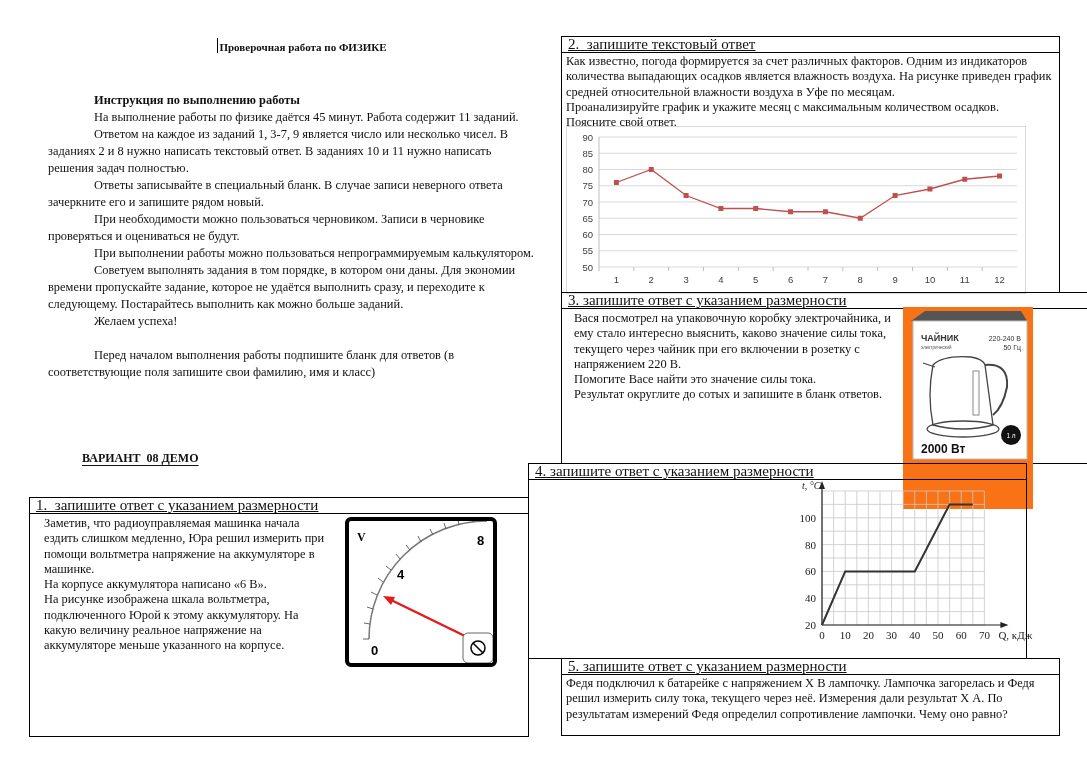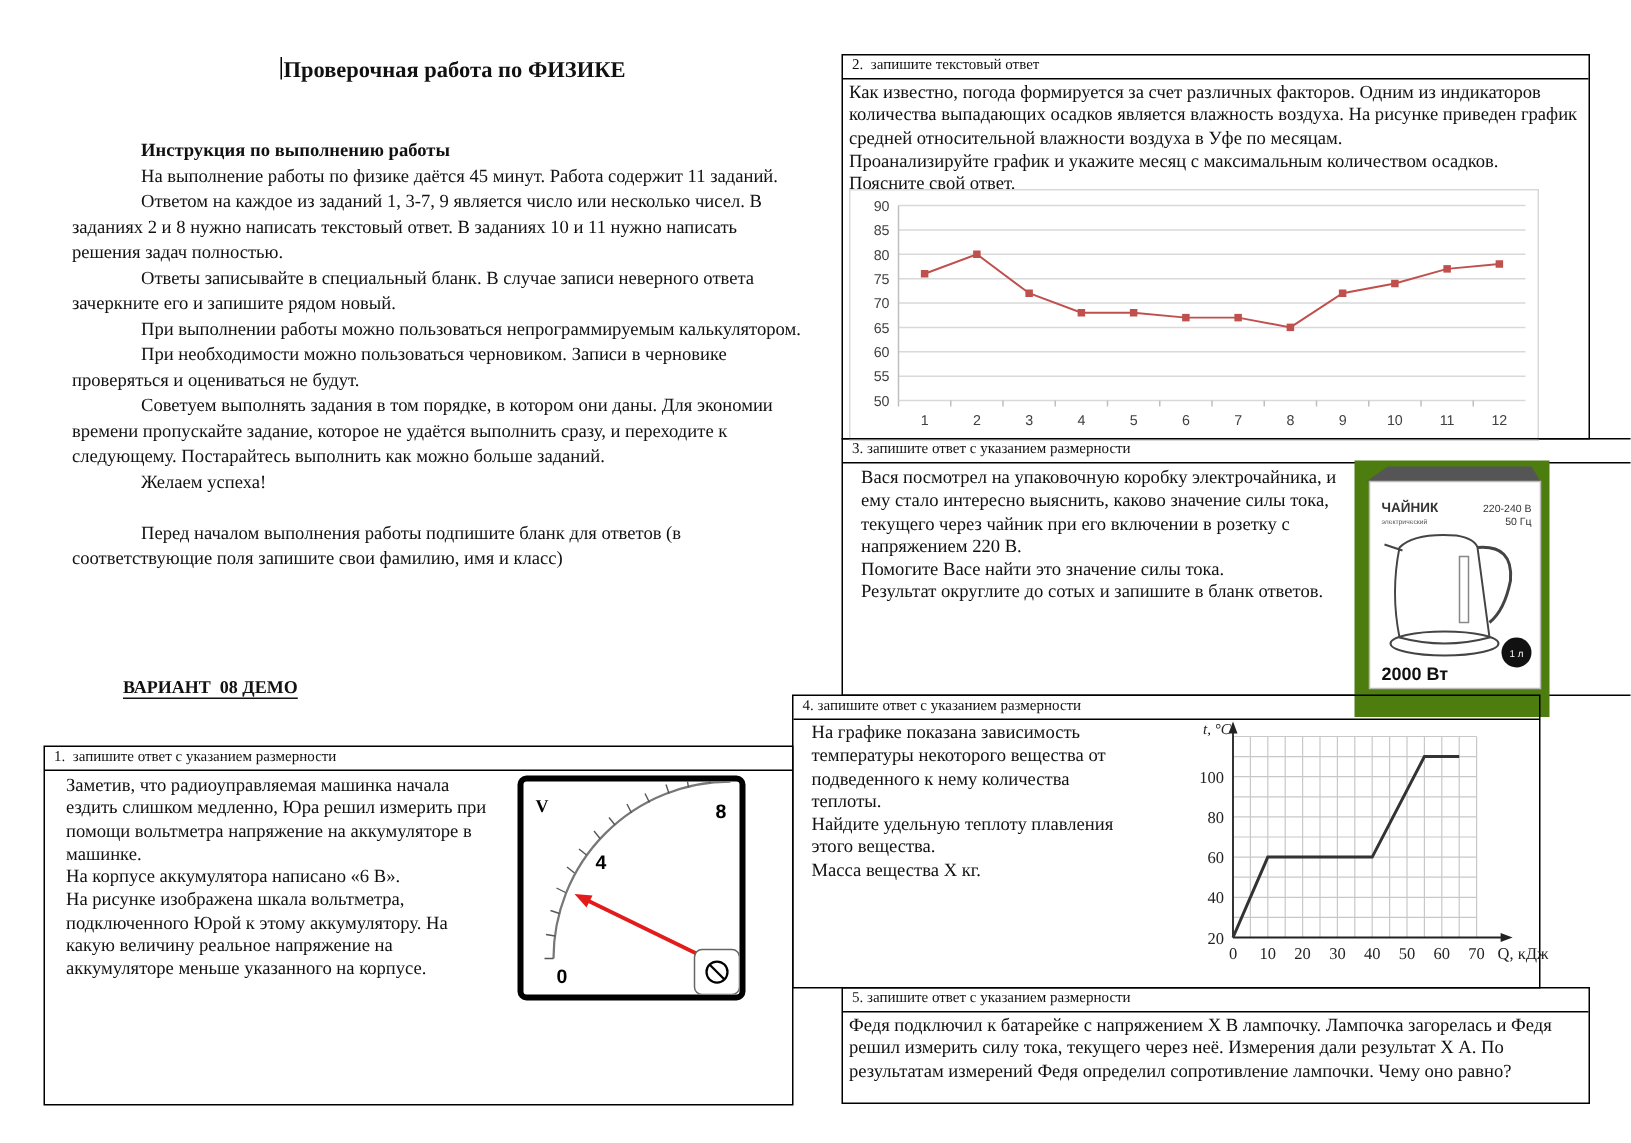--- a/index.html
+++ b/index.html
@@ -1,59 +1,59 @@
 <!DOCTYPE html>
 <html><head>
 <meta charset="utf-8">
 <style>
   html, body { margin:0; padding:0; background:#fff; }
   body { width:1087px; height:762px; position:relative; overflow:hidden;
          font-family:"Liberation Serif", "DejaVu Serif", serif; color:#111; font-size:12.4px; }
   .abs { position:absolute; }
-  .title { left:182px; top:36px; width:240px; text-align:center; font-weight:bold; font-size:15px; line-height:22px; }
+  .title { left:182px; top:36px; width:240px; text-align:center; font-weight:bold; font-size:11px; line-height:22px; }
   .title .caret { display:inline-block; width:1px; height:15px; background:#000; vertical-align:-2px; margin-right:1px; }
   .instr { left:36px; top:92px; width:490px; line-height:17px;margin-left:12px; }
   .instr p { margin:0; text-indent:46px; }
   .instr .h { font-weight:bold; }
   .instr .gap { height:17px; }
   .variant { left:82px; top:451px; font-weight:bold; font-size:12px; text-decoration:underline; text-underline-offset:3px; }
   .box { border:1px solid #000; box-sizing:border-box; }
-  .box .hdr { border-bottom:1px solid #000; height:15px; line-height:14px; padding-left:6px; font-size:10px; }
+  .box .hdr { border-bottom:1px solid #000; height:15px; line-height:14px; padding-left:6px; font-size:15px;text-decoration:underline; }
   .box .body { line-height:15.3px; }
   
   #b1 { left:29px; top:497px; width:500px; height:240px; }
   #b1 .body { padding:2px 0 0 14px; width:285px; }
   .voltmeter { left:345px; top:517px; width:152px; height:150px; border:4px solid #000; border-radius:6px; box-sizing:border-box; }
   
   #b2 { left:561px; top:36px; width:499px; height:257px; }
   #b2 .body { padding:1px 4px; }
   #b3 { left:561px; top:292px; width:574px; height:172px; }
   #b3 .body { padding:2px 0 0 12px; width:320px; }
   #b4 { left:528px; top:463px; width:499px; height:196px; }
   #b4 .body { padding:1px 0 0 12px; width:210px; }
   #b5 { left:561px; top:658px; width:499px; height:78px; }
   #b5 .body { padding:1px 4px; }
-  .kettle { left:903px; top:307px; width:130px; height:171px; background:#4d7c0f; }
+  .kettle { left:903px; top:307px; width:130px; height:202px; background:#f97316; }
   svg text { font-family:"Liberation Sans", "DejaVu Sans", sans-serif; }
   svg .serif { font-family:"Liberation Serif", "DejaVu Serif", serif; }
 </style>
 </head>
 <body>
 
 <div class="abs title">
   <div><span class="caret"></span><span>Проверочная работа по ФИЗИКЕ</span></div>
 </div>
 
 <div class="abs instr">
   <p class="h">Инструкция по выполнению работы</p>
   <p>На выполнение работы по физике даётся 45 минут. Работа содержит 11 заданий.</p>
   <p>Ответом на каждое из заданий 1, 3-7, 9 является число или несколько чисел. В заданиях 2 и 8 нужно написать текстовый ответ. В заданиях 10 и 11 нужно написать решения задач полностью.</p>
   <p>Ответы записывайте в специальный бланк. В случае записи неверного ответа зачеркните его и запишите рядом новый.</p>
+  <p>При необходимости можно пользоваться черновиком. Записи в черновике проверяться и оцениваться не будут.</p>
   <p>При выполнении работы можно пользоваться непрограммируемым калькулятором.</p>
-  <p>При необходимости можно пользоваться черновиком. Записи в черновике проверяться и оцениваться не будут.</p>
   <p>Советуем выполнять задания в том порядке, в котором они даны. Для экономии времени пропускайте задание, которое не удаётся выполнить сразу, и переходите к следующему. Постарайтесь выполнить как можно больше заданий.</p>
   <p>Желаем успеха!</p>
   <div class="gap"></div>
   <p>Перед началом выполнения работы подпишите бланк для ответов (в соответствующие поля запишите свои фамилию, имя и класс)</p>
 </div>
 
 <div class="abs variant" style="white-space:pre">ВАРИАНТ  08 ДЕМО</div>
 
 <div class="abs box" id="b1">
   <div class="hdr" style="white-space:pre">1.  запишите ответ с указанием размерности</div>
@@ -182,23 +182,20 @@
     <path d="M20 56 L32 60" stroke="#444" stroke-width="1.3"></path>
     <rect x="70" y="64" width="6" height="44" fill="none" stroke="#888"></rect>
     <circle cx="108" cy="128" r="10" fill="#111"></circle>
     <text x="108" y="131" font-size="6.5" fill="#fff" text-anchor="middle">1 л</text>
     <text x="18" y="146" font-size="12" font-weight="bold" fill="#111">2000 Вт</text>
   </svg>
 </div>
 
 <div class="abs box" id="b4">
   <div class="hdr" style="white-space:pre">4. запишите ответ с указанием размерности</div>
-  <div class="body" style="white-space:pre-line">На графике показана зависимость температуры некоторого вещества от подведенного к нему количества теплоты.
-Найдите удельную теплоту плавления этого вещества.
-Масса вещества X кг.</div>
 </div>
 <div class="abs" style="left:792px; top:478px; width:268px; height:168px;">
   <svg width="268" height="168" viewBox="0 0 268 168" id="chart2">
       <line x1="30" x2="30" y1="13" y2="147" stroke="#c8c8c8" stroke-width="0.8"></line>
       <line x1="41.6" x2="41.6" y1="13" y2="147" stroke="#c8c8c8" stroke-width="0.8"></line>
       <line x1="53.2" x2="53.2" y1="13" y2="147" stroke="#c8c8c8" stroke-width="0.8"></line>
       <line x1="64.8" x2="64.8" y1="13" y2="147" stroke="#c8c8c8" stroke-width="0.8"></line>
       <line x1="76.4" x2="76.4" y1="13" y2="147" stroke="#c8c8c8" stroke-width="0.8"></line>
       <line x1="88" x2="88" y1="13" y2="147" stroke="#c8c8c8" stroke-width="0.8"></line>
       <line x1="99.6" x2="99.6" y1="13" y2="147" stroke="#c8c8c8" stroke-width="0.8"></line>

